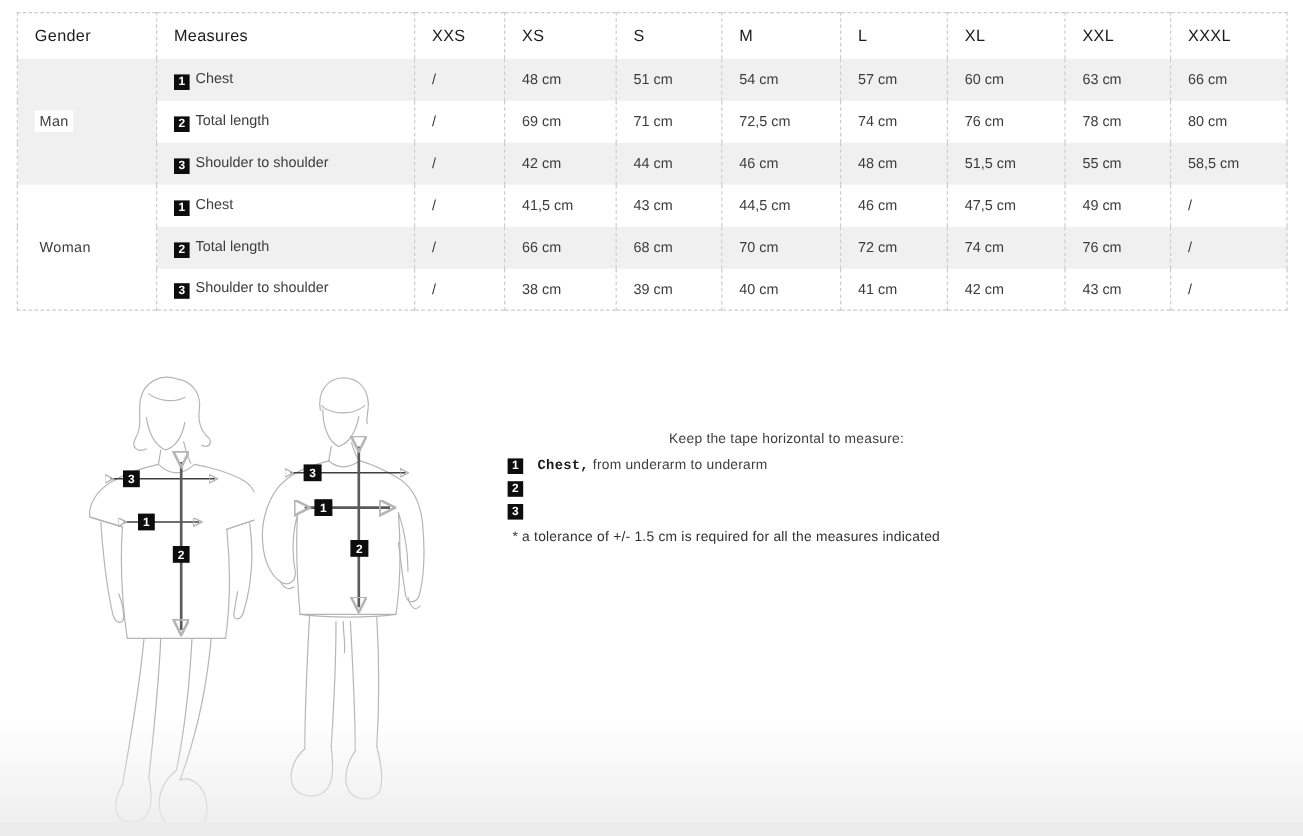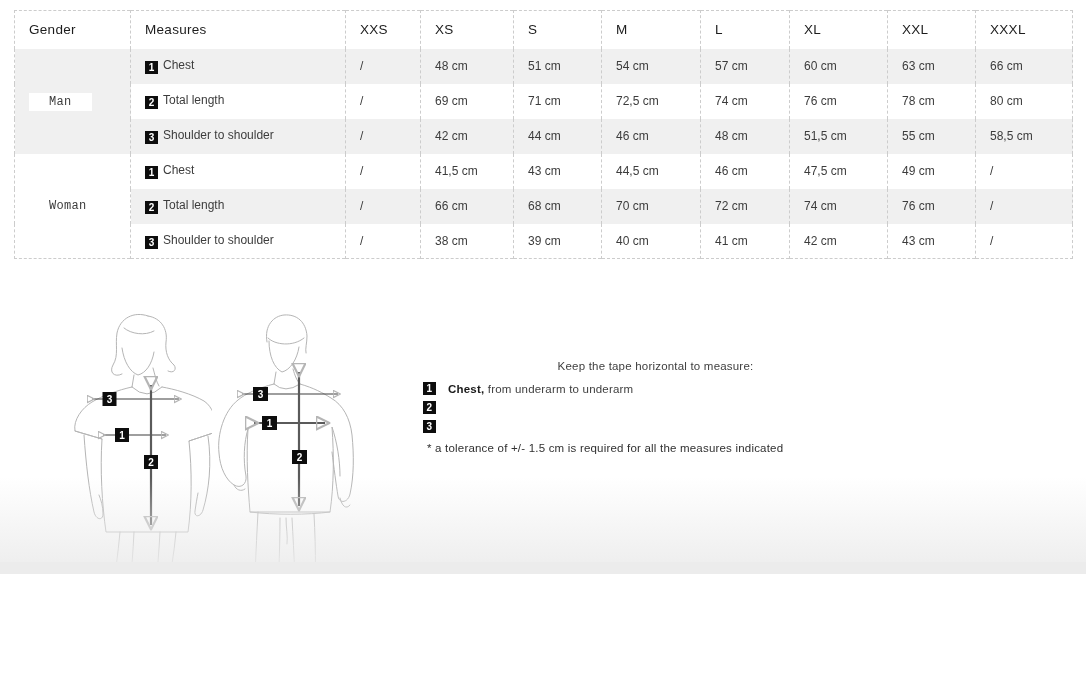--- a/index.html
+++ b/index.html
@@ -1,18 +1,18 @@
 <!DOCTYPE html>
 <html><head>
 <meta charset="utf-8">
 <style>
   * { margin:0; padding:0; box-sizing:border-box; }
   html,body { background:#fff; }
   .page {
-    position:relative; width:1086px; height:574px; background:#ffffff;
+    position:relative; width:1086px; height:697px; background:#ffffff;
     overflow:hidden; font-family:"Liberation Sans", sans-serif;
   }
 
   
   table.size-table {
     position:absolute; left:14px; top:10px; width:1058px;
     border-collapse:collapse; table-layout:fixed;
     border:1px dashed #cccccc;
   }
   .size-table th, .size-table td {
@@ -21,21 +21,21 @@
   }
   .size-table th:first-child, .size-table td.no-left { border-left:none; }
   .size-table thead th {
     height:38px; font-size:13.5px; color:#1c1c1c; letter-spacing:.3px; background:#fff;
   }
   .size-table tbody td { height:35px; font-size:12px; color:#3c3c3c; }
   tr.shade { background:#f0f0f0; }
   tr.plain { background:#ffffff; }
   td.gender-man { background:#f0f0f0; font-size:13px; color:#1d1d1d; }
   td.gender-woman { background:#ffffff; font-size:13px; color:#1d1d1d; }
-  .hl { background:#ffffff; padding:2px 20px; letter-spacing:.3px;font-family:Liberation Mono, monospace; }
+  .hl { background:#ffffff; padding:2px 4px; letter-spacing:.3px; }
   .tbadge {
     display:inline-block; width:13px; height:13px; background:#0d0d0d; color:#fff;
     font-size:10px; font-weight:bold; line-height:13px; text-align:center;
     vertical-align:-2px; margin-right:5px;
   }
 
   
   .howto { position:absolute; left:414px; top:344px; width:470px; }
   .howto h2 {
     font-size:24px; font-weight:bold; color:#141414; letter-spacing:.3px;
@@ -46,21 +46,21 @@
   }
   .howto .keep {
     margin:16px 0 0 13px; font-size:11.5px; color:#3e3e3e; letter-spacing:.2px;text-align:center;
   }
   .steps { margin:7px 0 0 9px; }
   .step { display:flex; align-items:center; height:19px; font-size:11.5px; letter-spacing:.2px; color:#3e3e3e; }
   .sbadge {
     flex:0 0 auto; width:13px; height:13px; background:#0d0d0d; color:#fff;
     font-size:10px; font-weight:bold; line-height:13px; text-align:center; margin-right:12px;
   }
-  .step b { color:#191919; }
+  .step b { color:#191919;font-family:Liberation Mono, monospace; }
   .howto .note { margin:6px 0 0 13px; font-size:11.5px; color:#303030; letter-spacing:.2px; }
 
   
   .fig { position:absolute; top:308px; z-index:1; }
   .fig-left { left:62px; }
   .fig-right { left:212px; }
   .fig path, .fig line.body { fill:none; stroke:#b5b5b5; stroke-width:1; stroke-linecap:round; stroke-linejoin:round; }
   .arrow-thin { stroke:#3f3f3f; stroke-width:1.2; }
   .arrow-thick { stroke:#5a5a5a; stroke-width:2.2; }
   .fig rect.badge { fill:#0d0d0d; }

